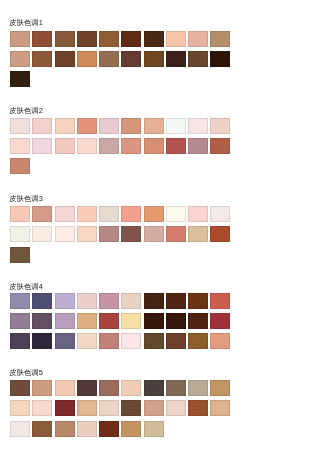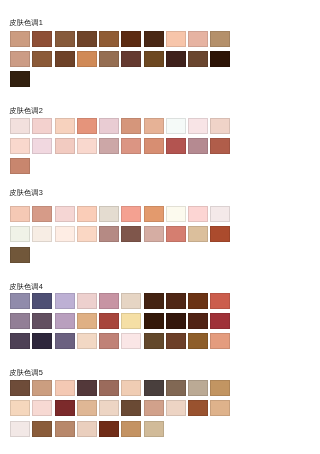--- a/index.html
+++ b/index.html
@@ -68,21 +68,21 @@
     <div class="sw" style="left:133.50px;background:#d78e72"></div>
     <div class="sw" style="left:155.75px;background:#b35450"></div>
     <div class="sw" style="left:178.00px;background:#b58a91"></div>
     <div class="sw" style="left:200.25px;background:#b05d4a"></div>
   </div>
   <div class="row" style="top:158.0px">
     <div class="sw" style="left:0.00px;background:#c8866e"></div>
   </div>
 </div>
 <div class="section">
-  <div class="sec-title" style="top:189px">皮肤色调3</div>
+  <div class="sec-title" style="top:195.0px">皮肤色调3</div>
   <div class="row" style="top:206.2px">
     <div class="sw" style="left:0.00px;background:#f5c9b5"></div>
     <div class="sw" style="left:22.25px;background:#d69b88"></div>
     <div class="sw" style="left:44.50px;background:#f5d6d4"></div>
     <div class="sw" style="left:66.75px;background:#facdb8"></div>
     <div class="sw" style="left:89.00px;background:#e4dcd0"></div>
     <div class="sw" style="left:111.25px;background:#f4a191"></div>
     <div class="sw" style="left:133.50px;background:#e39a6d"></div>
     <div class="sw" style="left:155.75px;background:#fcfaee"></div>
     <div class="sw" style="left:178.00px;background:#fcd5d3"></div>

